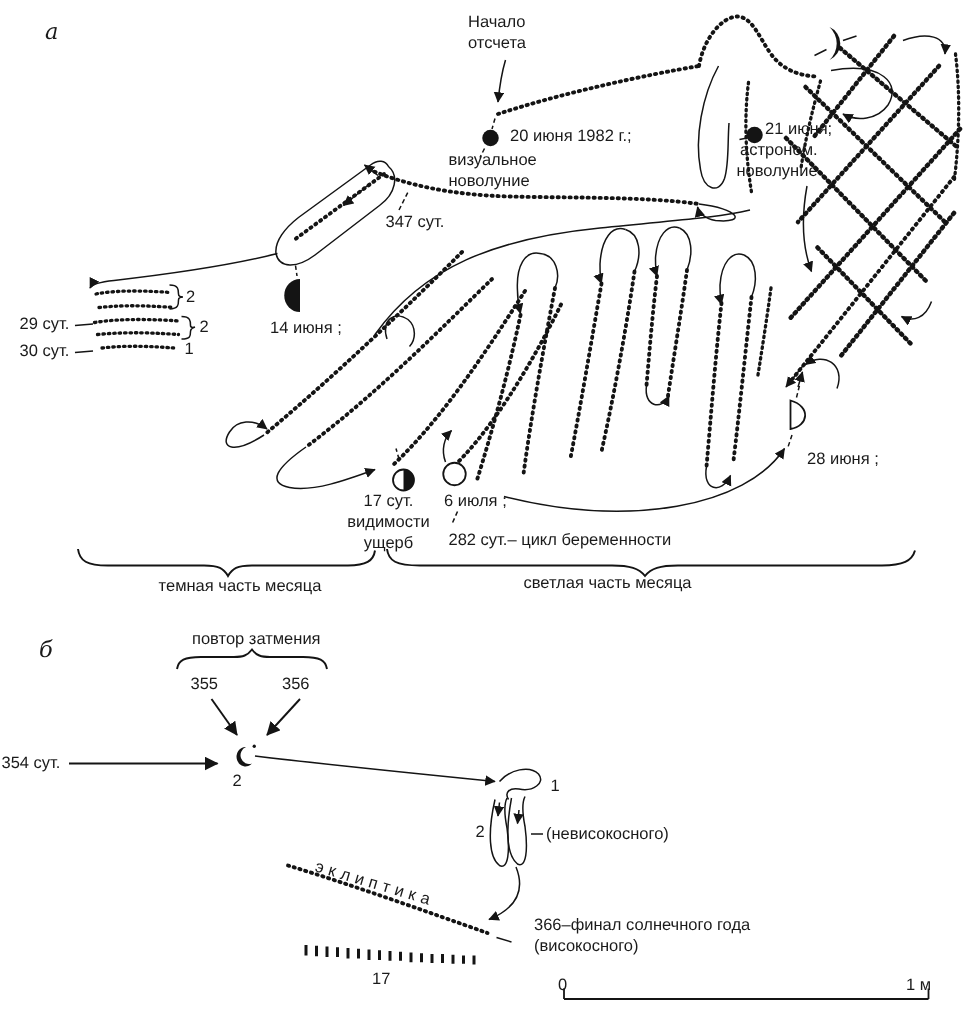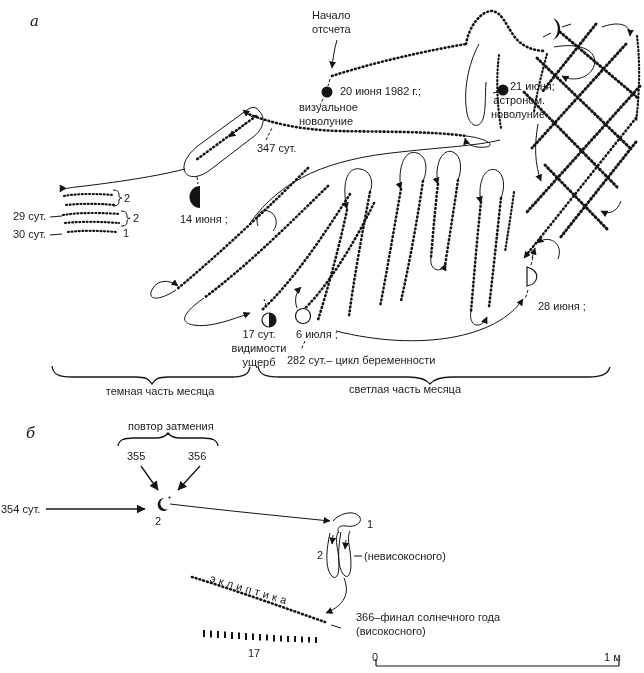--- a/index.html
+++ b/index.html
@@ -197,21 +197,21 @@
   <div class="lbl" style="left:123px;top:226px;">1</div>
   <div class="lbl" style="left:538px;top:299px;">28 июня ;</div>
 
   <div class="lbl ctr" style="left:224px;top:327px;width:70px;">
     <span class="ln">17 сут.</span>
     <span class="ln">видимости</span>
     <span class="ln">ущерб</span>
   </div>
 
   <div class="lbl" style="left:296px;top:327px;">6 июля ;</div>
-  <div class="lbl" style="left:287px;top:353px;text-align:right;">282 сут.– цикл беременности</div>
+  <div class="lbl" style="left:299px;top:353px;text-align:right;">282 сут.– цикл беременности</div>
   <div class="lbl ctr" style="left:60px;top:384px;width:200px;">темная часть месяца</div>
   <div class="lbl ctr" style="left:305px;top:382px;width:200px;">светлая часть месяца</div>
 
   <div class="plbl" style="left:26px;top:424px;">б</div>
   <div class="lbl" style="left:128px;top:419px;">повтор затмения</div>
   <div class="lbl" style="left:127px;top:449px;">355</div>
   <div class="lbl" style="left:188px;top:449px;">356</div>
   <div class="lbl" style="left:1px;top:502px;">354 сут.</div>
   <div class="lbl" style="left:155px;top:514px;">2</div>
   <div class="lbl" style="left:367px;top:517px;">1</div>

